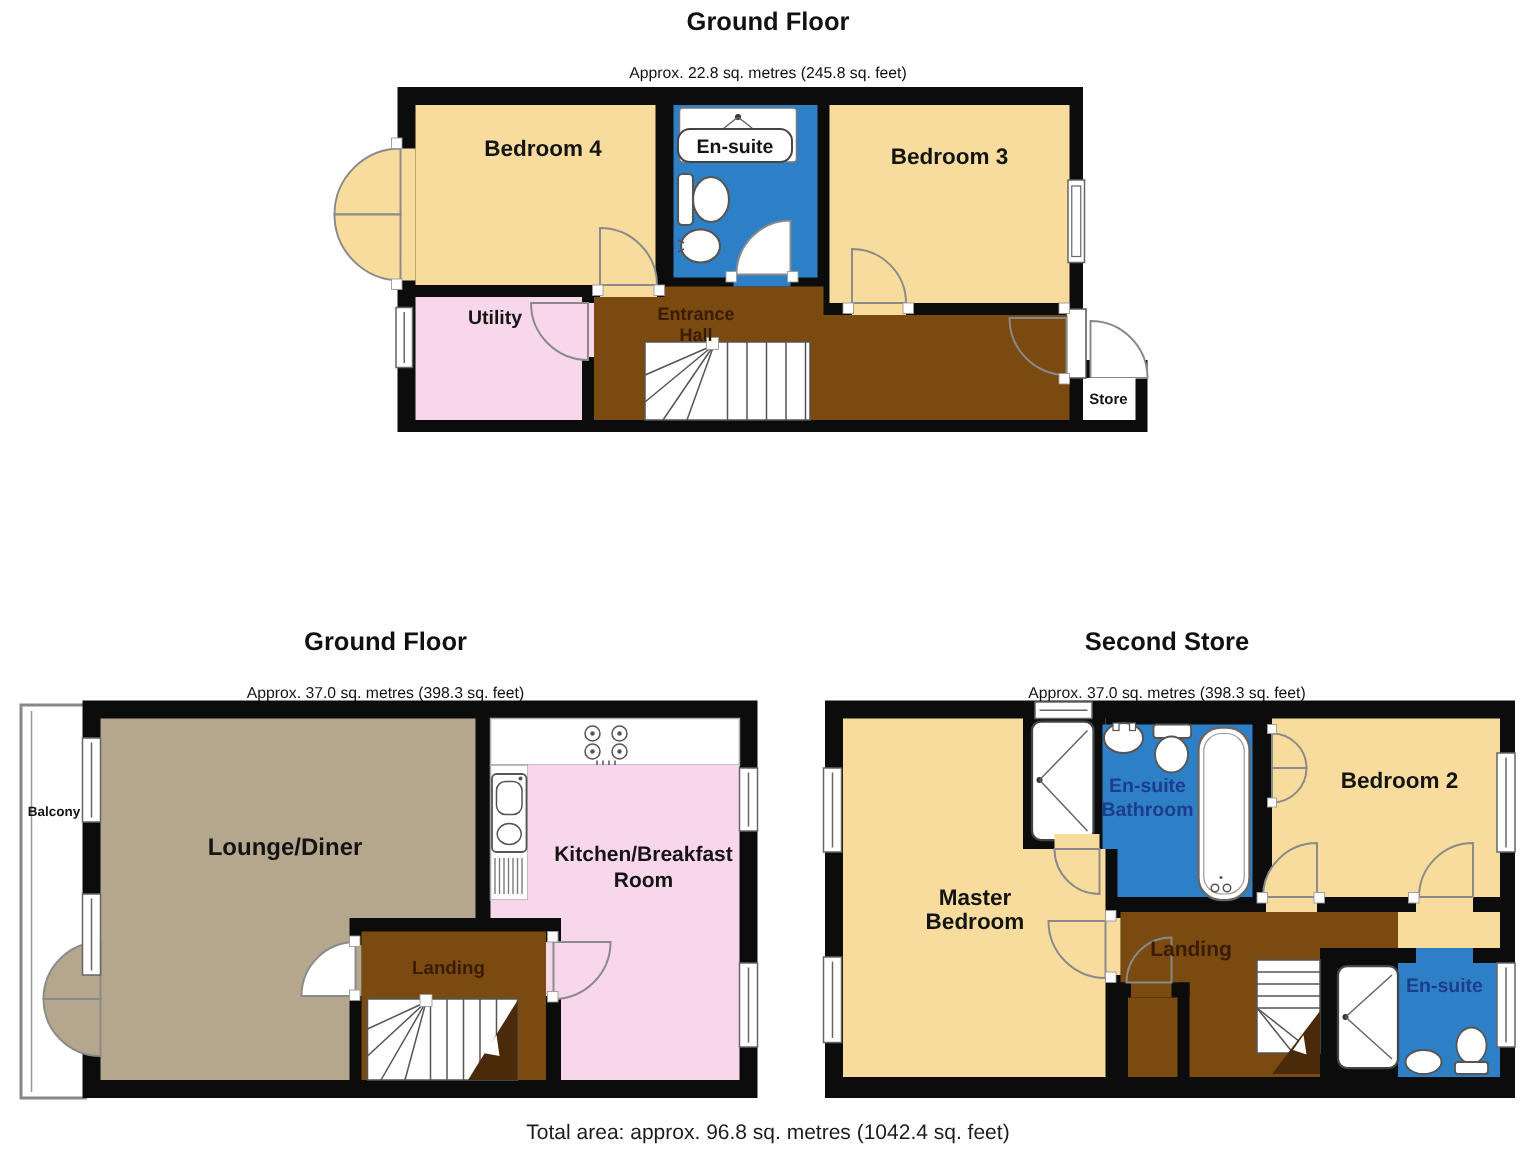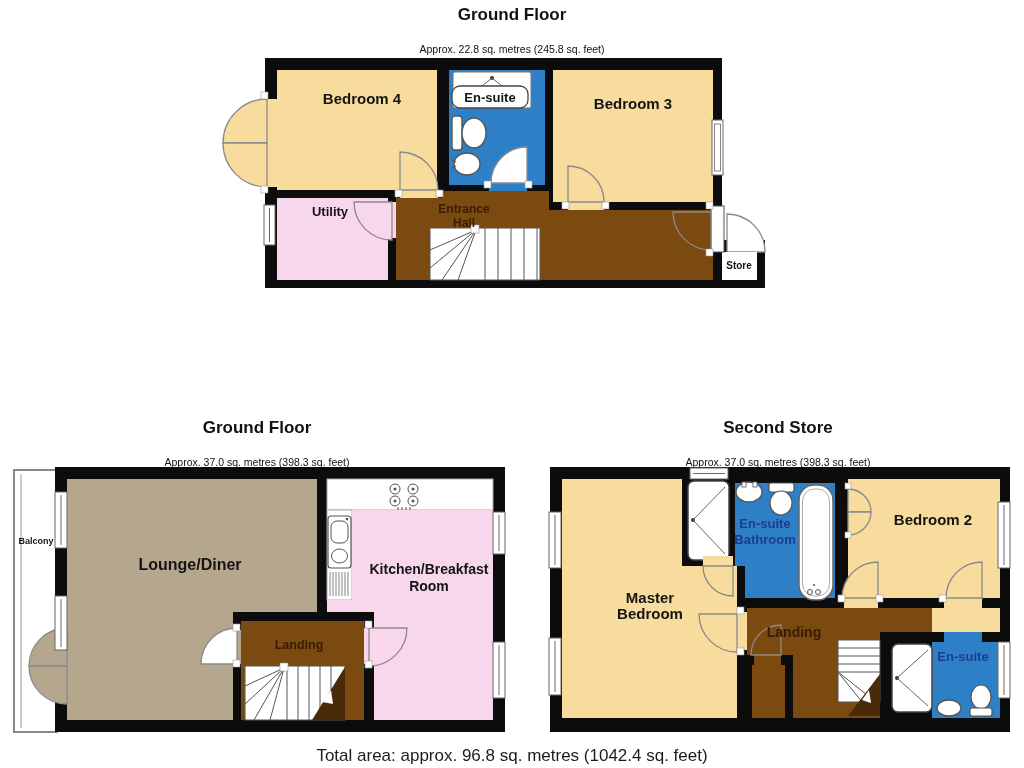--- a/index.html
+++ b/index.html
@@ -2,21 +2,21 @@
 <html><head>
 <meta charset="utf-8">
 <style>
   html,body{margin:0;padding:0;background:#ffffff;width:1024px;height:768px;overflow:hidden;
     font-family:"Liberation Sans",sans-serif;}
   .page{position:relative;width:1024px;height:768px;background:#fff;border-radius:14px;}
   .floor-title-block{position:absolute;text-align:center;color:#111;}
   .floor-title{font-size:17px;font-weight:bold;line-height:1.15;}
   .floor-subtitle{font-size:10.5px;font-weight:normal;color:#111;margin-top:18px;}
   .footer-text{position:absolute;left:0;width:1024px;top:746px;text-align:center;
-    font-size:17px;color:#1c1c1c;}
+    font-size:14px;color:#1c1c1c;}
   svg{position:absolute;left:0;top:0;}
   .wall{fill:#0c0c0c;}
   .fx{fill:#ffffff;stroke:#555;stroke-width:1.4;}
   .fxthin{fill:#ffffff;stroke:#777;stroke-width:1;}
   .door{stroke:#8a8a8a;stroke-width:1.3;}
   .win{fill:#ffffff;stroke:#666;stroke-width:1;}
   .winline{stroke:#666;stroke-width:1;fill:none;}
   .tread{stroke:#555;stroke-width:1;}
   .jamb{fill:#ffffff;stroke:#999;stroke-width:0.6;}
   .room-label{font-weight:bold;fill:#141414;text-anchor:middle;

